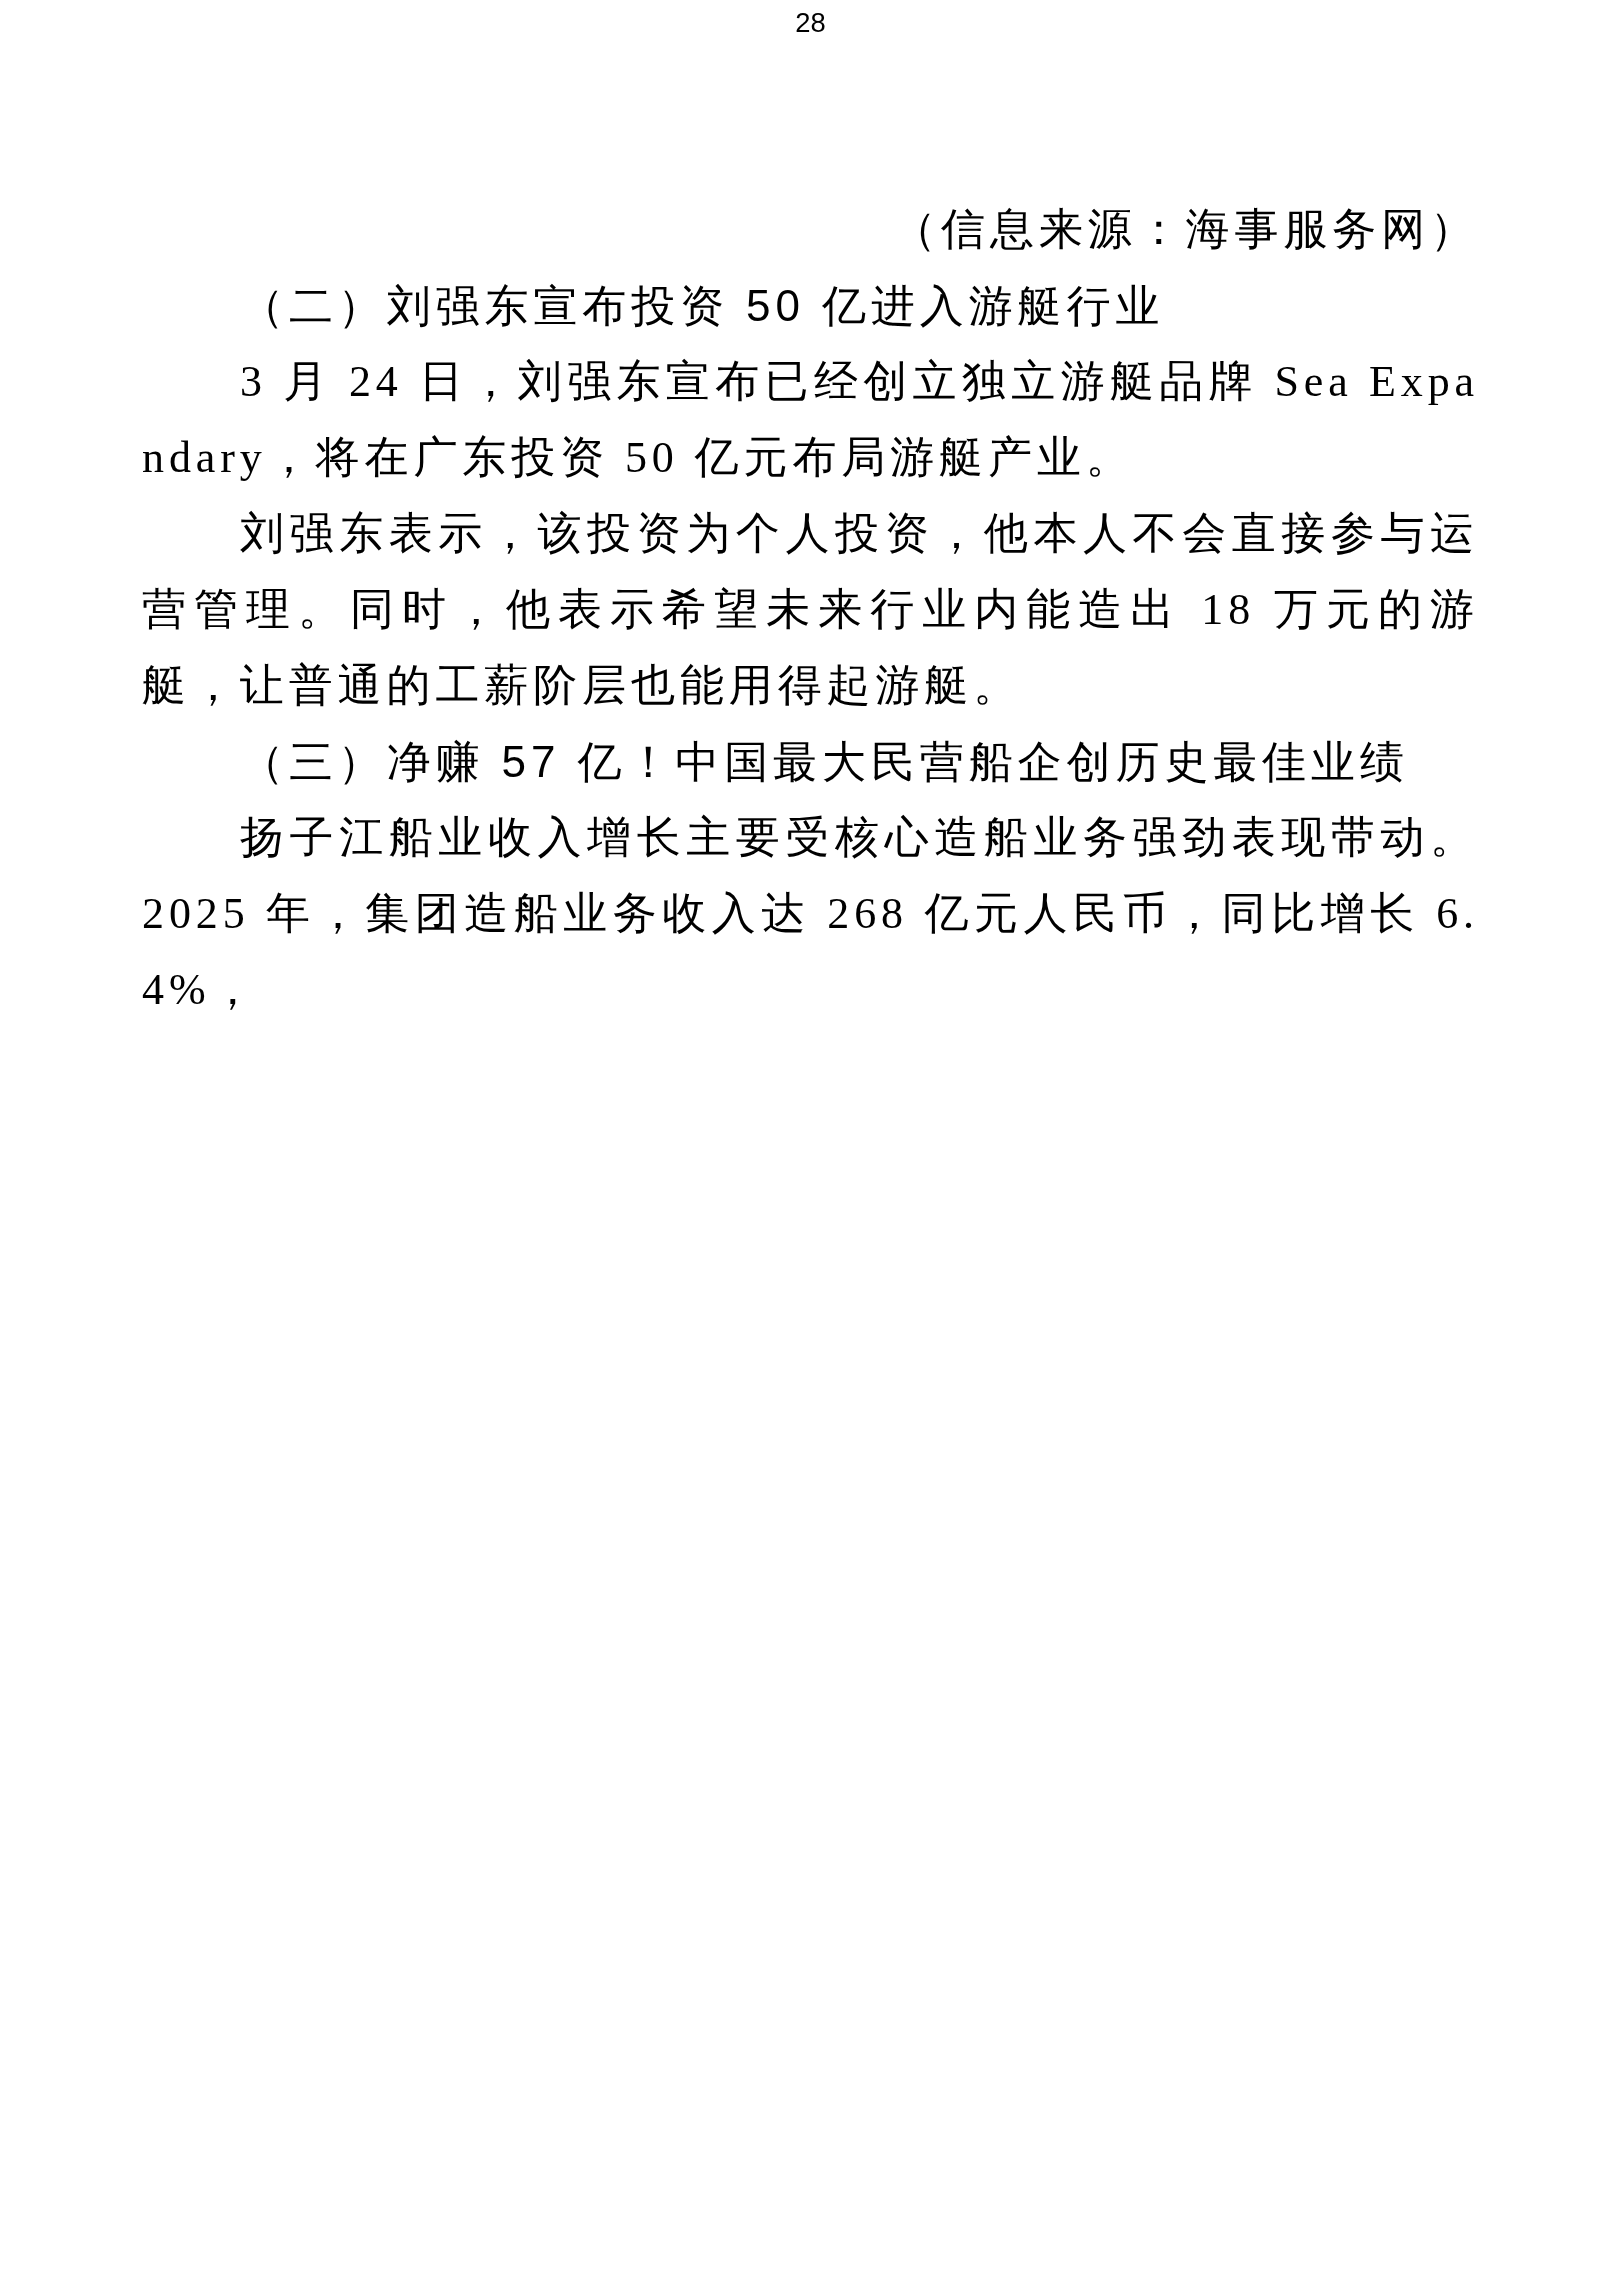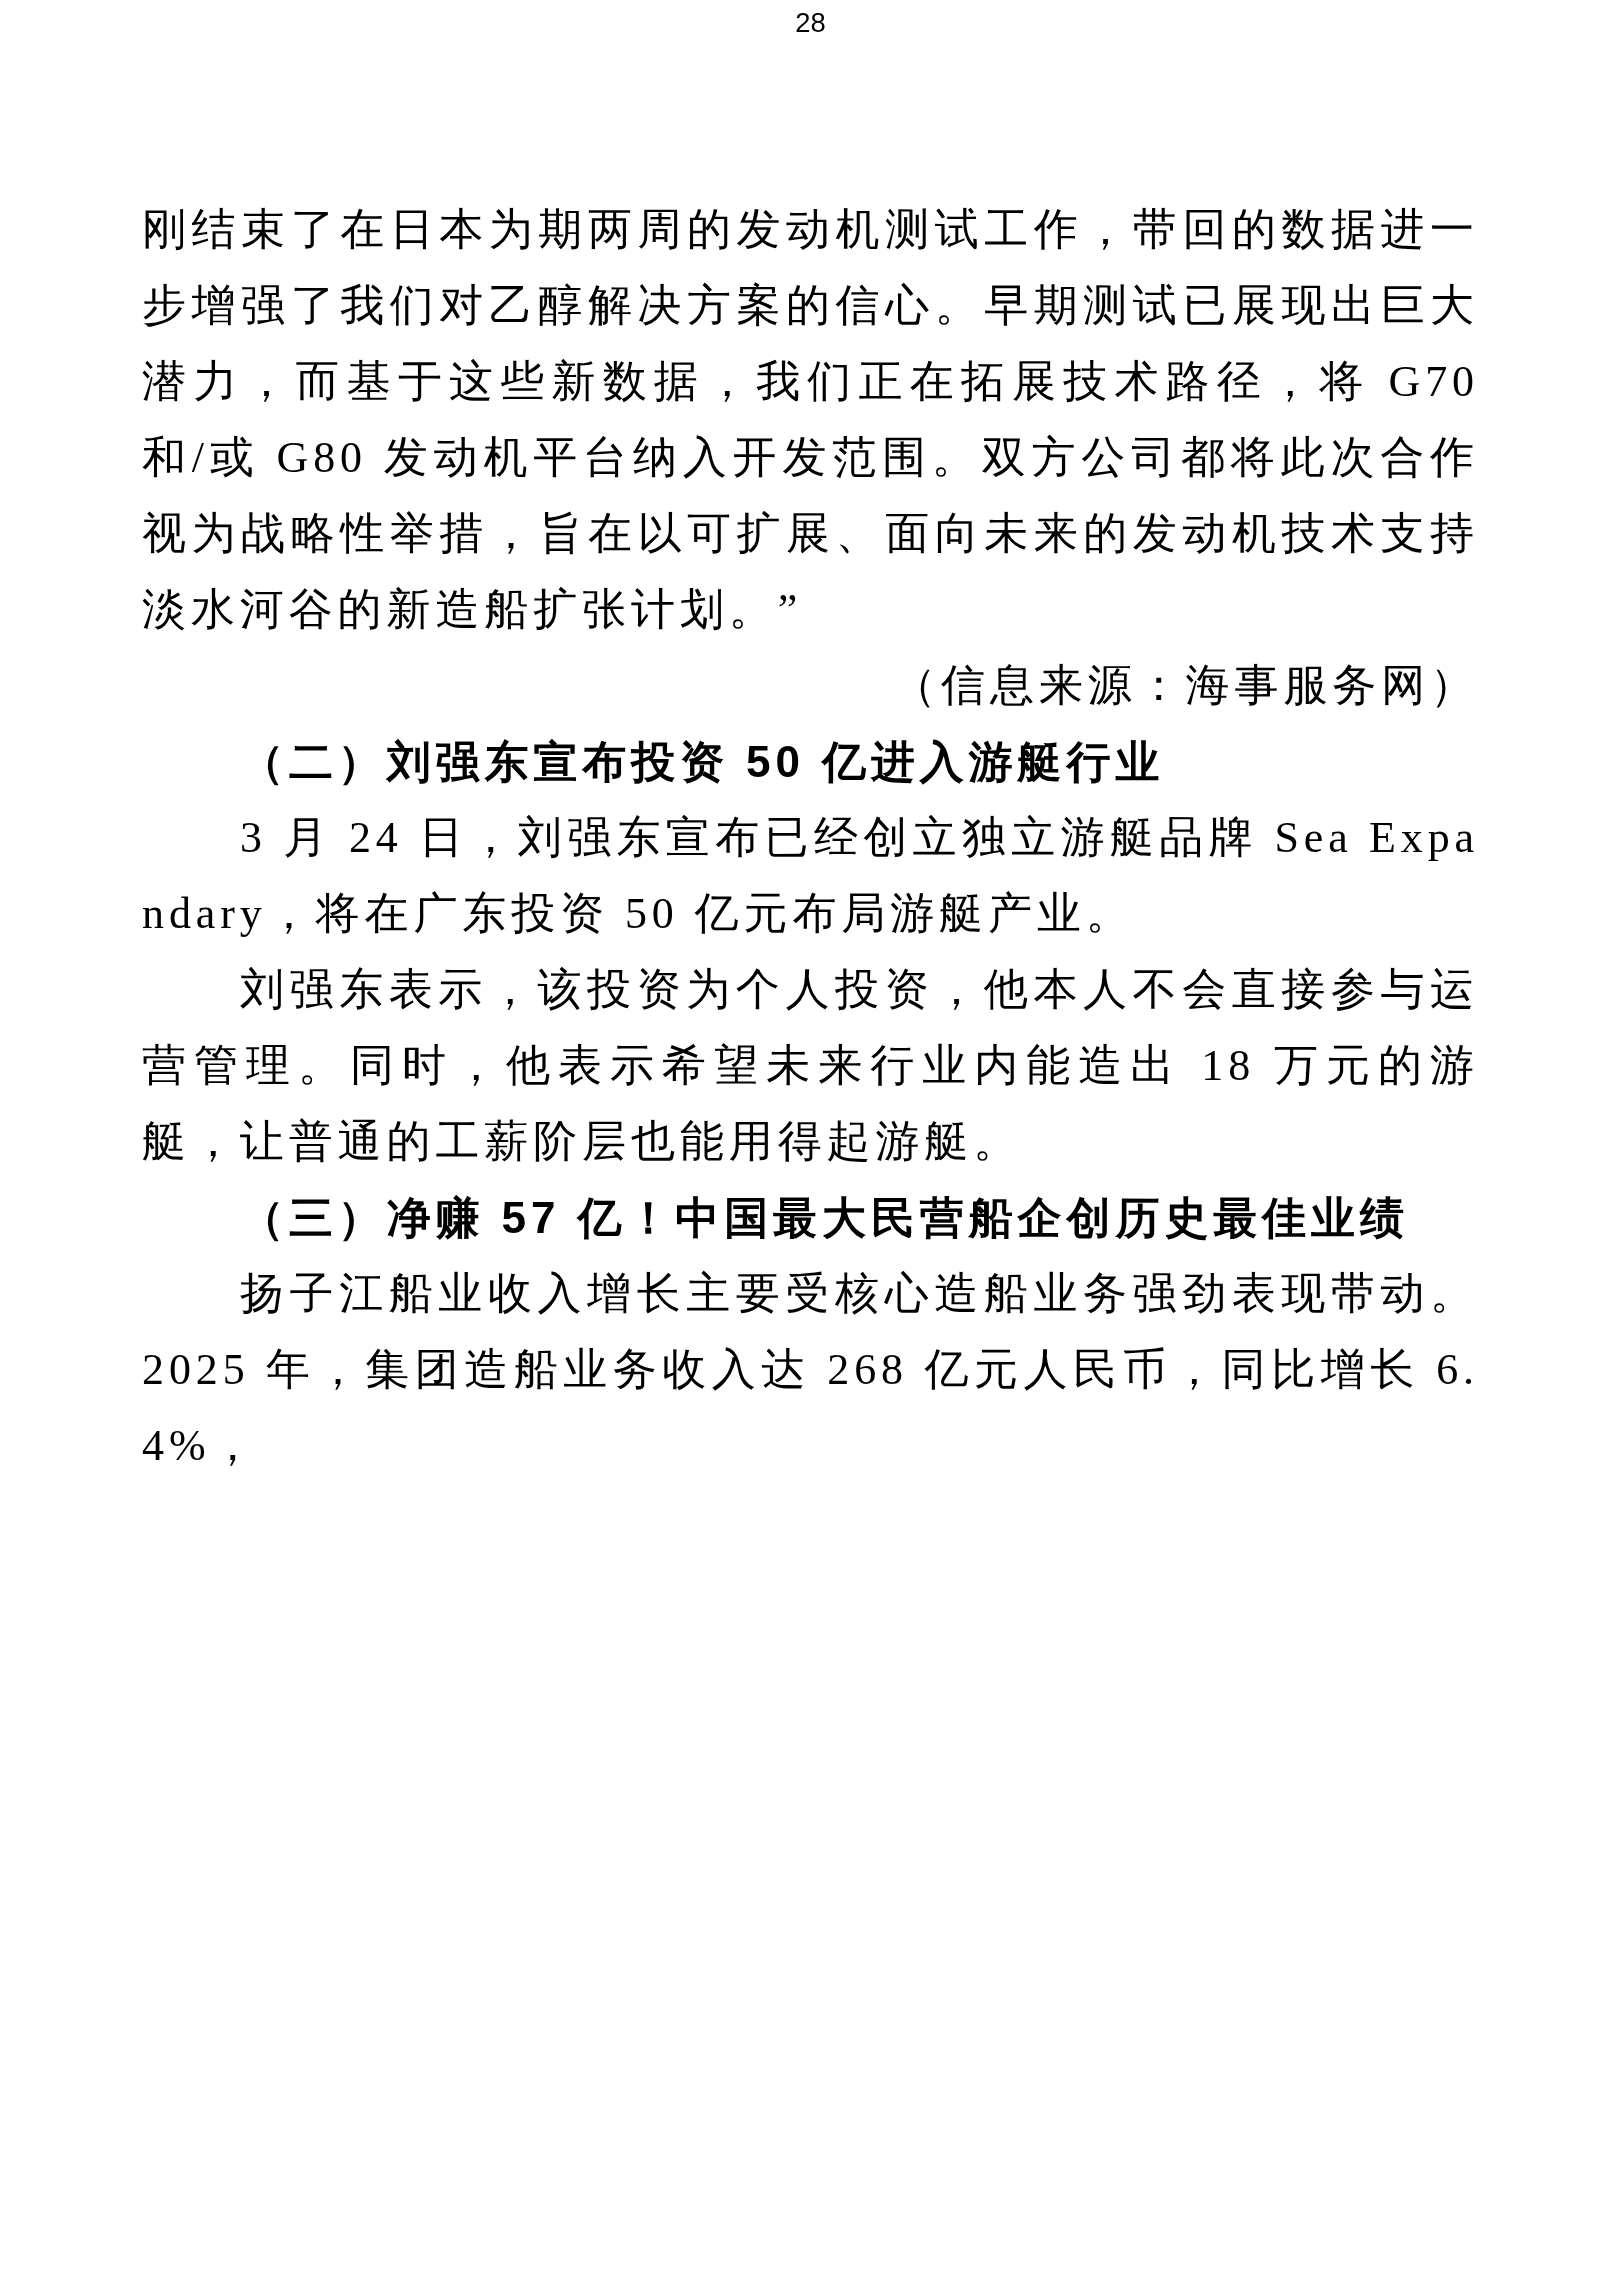--- a/index.html
+++ b/index.html
@@ -33,39 +33,38 @@
     font-size: 44px;
     line-height: 76px;
     letter-spacing: 4.9px;
     text-align: justify;
     text-align-last: left;
     text-justify: inter-ideograph;
     word-break: break-all;
   }
   p.indent { text-indent: 98px; }
   p.heading {
-    font-weight: bold;
+    font-weight: normal;
     text-indent: 98px;
     font-family: "Liberation Sans", "DejaVu Sans", sans-serif;
   }
   p.source {
     text-align: center;
     text-align-last: right;
   }
 </style>
 </head>
 <body>
 
 <div class="page">
 
   <div class="page-number">28</div>
 
   <div class="body-text">
 
-    <p>刚结束了在日本为期两周的发动机测试工作，带回的数据进一步增强了我们对乙醇解决方案的信心。早期测试已展现出巨大潜力，而基于这些新数据，我们正在拓展技术路径，将 G70 和/或 G80 发动机平台纳入开发范围。双方公司都将此次合作视为战略性举措，旨在以可扩展、面向未来的发动机技术支持淡水河谷的新造船扩张计划。”</p>
 
     <p class="source">（信息来源：海事服务网）</p>
 
     <p class="heading">（二）刘强东宣布投资 50 亿进入游艇行业</p>
 
     <p class="indent">3 月 24 日，刘强东宣布已经创立独立游艇品牌 Sea Expandary，将在广东投资 50 亿元布局游艇产业。</p>
 
     <p class="indent">刘强东表示，该投资为个人投资，他本人不会直接参与运营管理。同时，他表示希望未来行业内能造出 18 万元的游艇，让普通的工薪阶层也能用得起游艇。</p>
 
 

